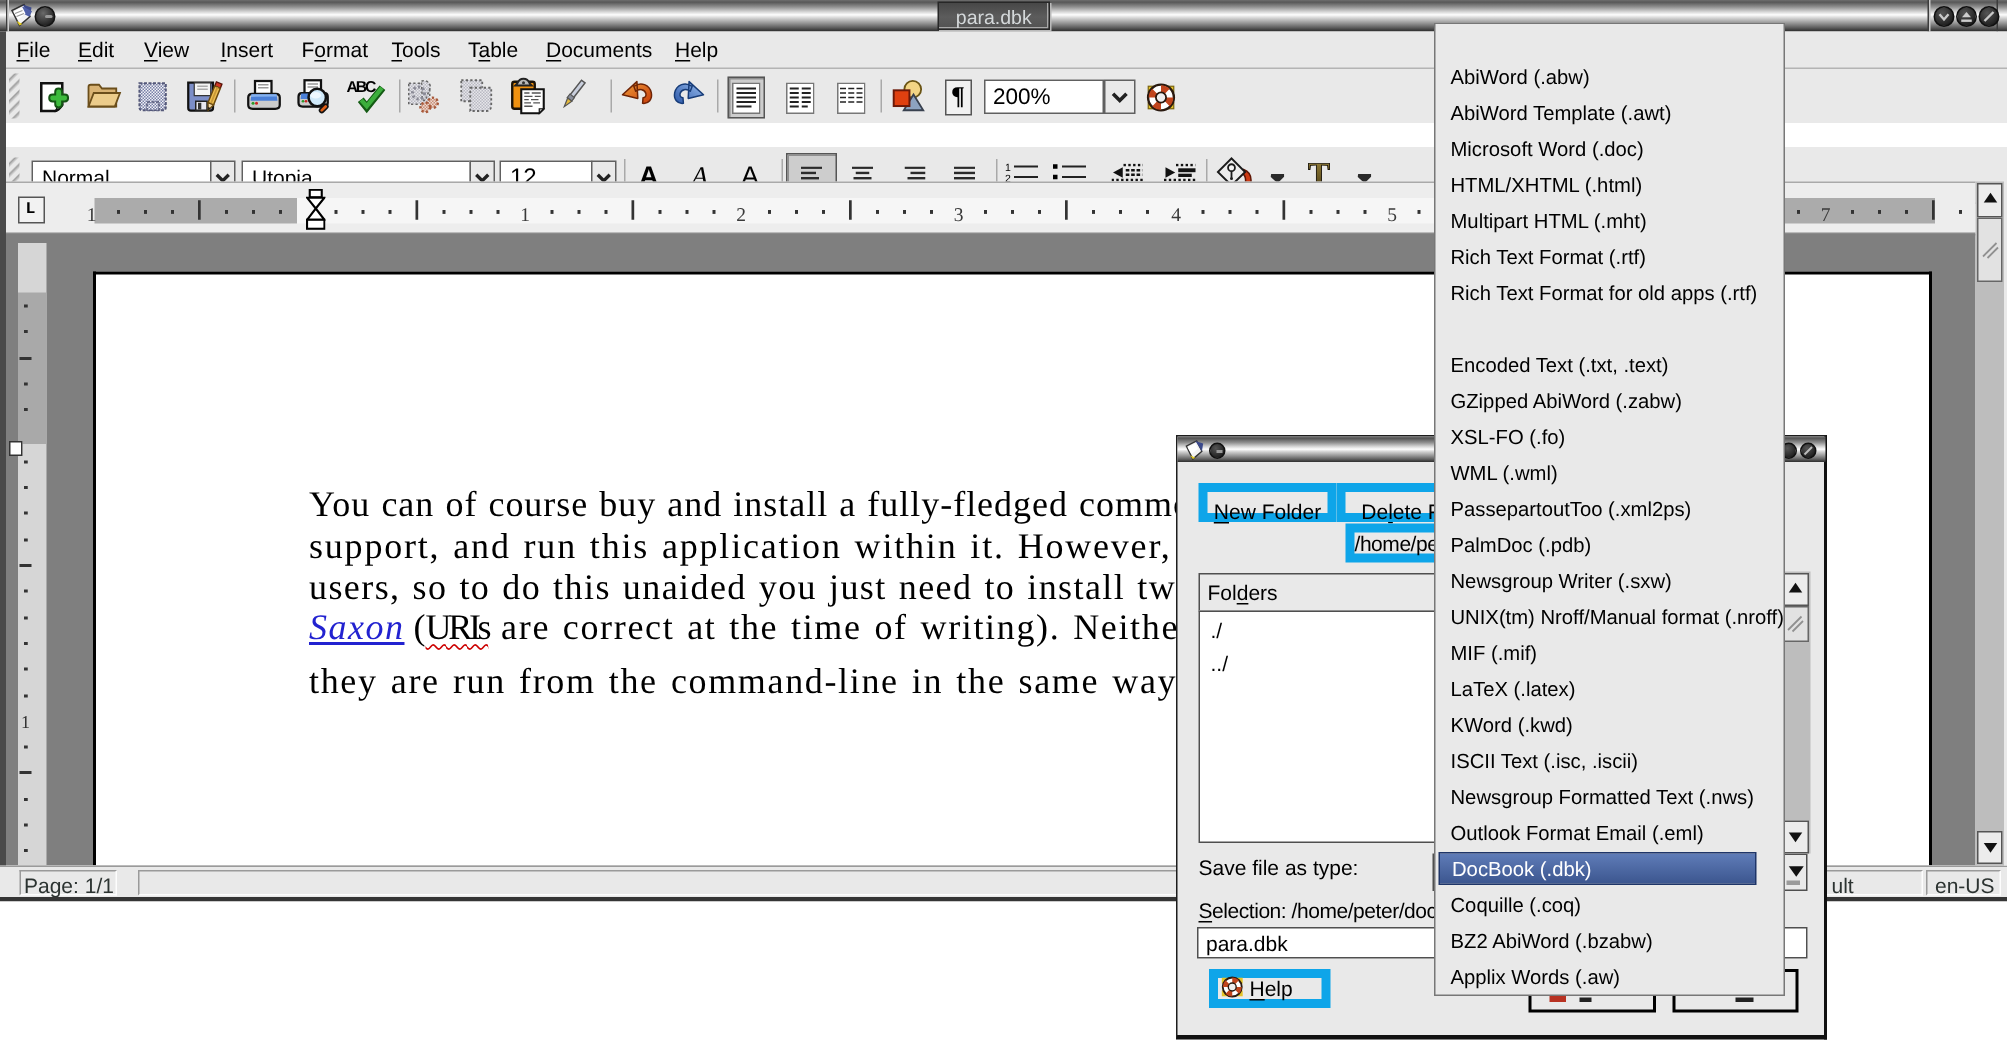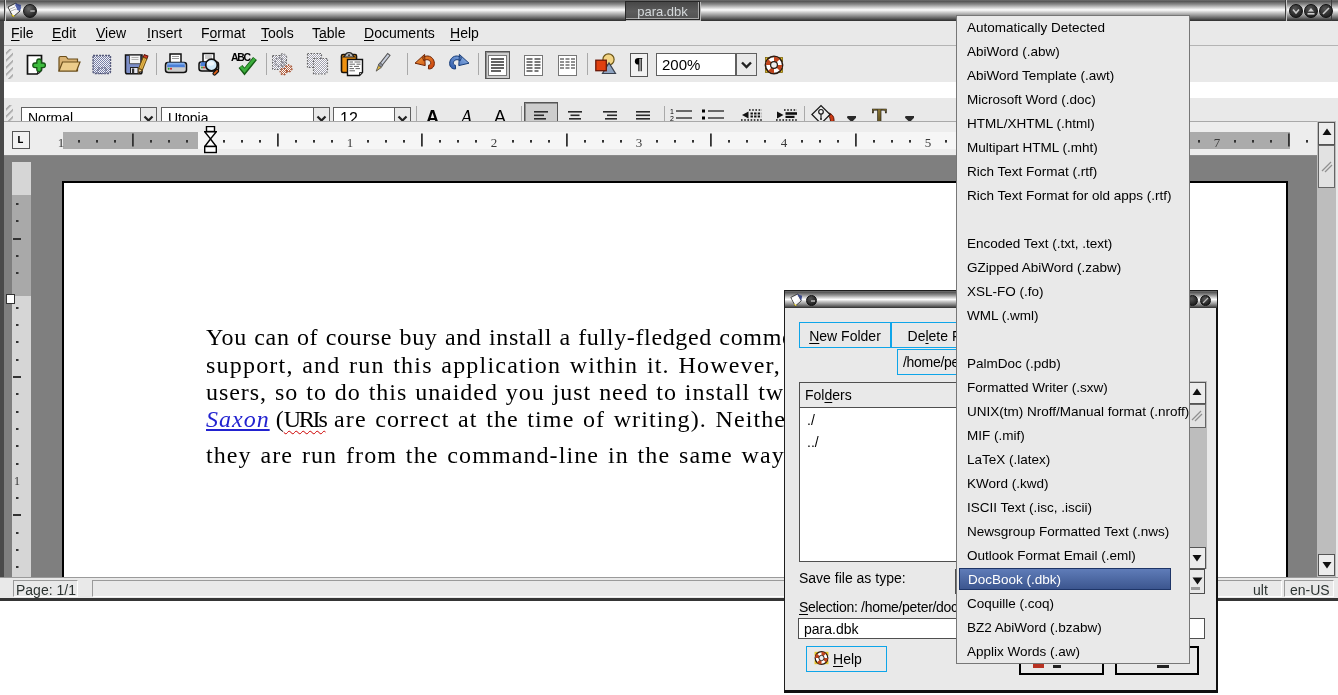--- a/index.html
+++ b/index.html
@@ -26,21 +26,21 @@
 .cbtn{background:#e9e9e9;border:1px solid #606060;}
 .entry{background:#fff;border:1px solid #606060;}
 .vb{top:5px;width:25px;height:28px;}
 .vbsel{background:#cdcdcd;border:1px solid #555;box-shadow:inset 1px 1px 0 #8f8f8f;}
 .docline{position:absolute;white-space:pre;font-family:"Liberation Serif",serif;font-size:24px;line-height:27px;color:#000;}
 .ditem{left:1px;width:232px;height:24px;font-size:13.5px;color:#000;white-space:nowrap;}
 .ditem span{position:absolute;left:9px;top:4px;}
 .dlg{left:784px;top:290px;width:434px;height:403px;background:#e9e9e9;border:1px solid #1d1d1d;border-right:2px solid #111;border-bottom:3px solid #111;}
 .wbtn{width:14px;height:14px;border-radius:50%;background:radial-gradient(circle at 40% 32%,#555,#1e1e1e 78%);border:1px solid #101010;}
 .dd{left:956px;top:15px;width:234px;height:649px;background:#e9e9e9;border:1px solid #777;}
-.btn{background:#e9e9e9;border:1px solid #0ea5e9;}
+.btn{background:#e9e9e9;border:6px solid #0ea5e9;}
 .btn span{position:absolute;width:100%;text-align:center;font-size:14px;color:#000;}
 u{text-decoration:underline;text-underline-offset:2px;}
 .sq{text-decoration:underline wavy #cc0000 1px;text-decoration-skip-ink:none;text-underline-offset:3px;}
 </style></head>
 <body>
 <div id="screen">
  <div class="tbar">
   <div style="left:4px;top:0;width:1px;height:21px;background:#3c3c3c"></div>
   <div style="left:5px;top:0;width:1px;height:21px;background:#cfcfcf"></div>
   <svg style="left:7px;top:2px" width="15" height="16" viewBox="0 0 15 16">
@@ -537,21 +537,21 @@
   <div class="docline" style="left:202px;top:223px;letter-spacing:0.95px;word-spacing:1.05px">users, so to do this unaided you just need to install two further programs:</div>
   <div class="docline" style="left:202px;top:250px"><span style="color:#2222d0;font-style:italic;text-decoration:underline;letter-spacing:1px">Saxon</span> (<span class="sq" style="letter-spacing:-2.2px">URIs</span><span style="letter-spacing:1.1px;word-spacing:1.45px"> are correct at the time of writing). Neither is</span></div>
   <div class="docline" style="left:202px;top:286px;letter-spacing:1.1px;word-spacing:1.7px">they are run from the command-line in the same way as the examples</div>
 </div>
  <div class="leftframe"></div>
  <div class="statusbar">
   <div class="cell" style="left:13px;width:65px">
         <span style="left:2px">Page: 1/1</span>
       </div>
   <div class="cell" style="left:92px;width:1190px">
-        <span style="left:1160px">ult</span>
+        <span style="left:1128px">ult</span>
       </div>
   <div class="cell" style="left:1284px;width:50px">
         <span style="left:5px">en-US</span>
       </div>
 </div>
  <div class="botframe"></div>
  <div class="desktop"></div>
 
  <div style="position:absolute;left:1317px;top:121px;width:19px;height:456px;background:#bdbdbd"></div>
  <div style="position:absolute;left:1318px;top:122px;width:17px;height:23px;background:#ececec;border:1px solid #555"></div>
@@ -640,23 +640,20 @@
   <svg style="left:407px;top:263px" width="10" height="8" viewBox="0 0 10 8">
         <polygon points="5,7.5 9.5,1 0.5,1" fill="#111"></polygon>
       </svg>
   <div style="left:234px;top:355px;width:85px;height:29px;background:#e9e9e9;border:2px solid #000"></div>
   <div style="left:248px;top:372px;width:11px;height:5px;background:#b83222"></div>
   <div style="left:268px;top:374px;width:8px;height:3px;background:#222"></div>
   <div style="left:330px;top:355px;width:84px;height:29px;background:#e9e9e9;border:2px solid #000"></div>
   <div style="left:372px;top:374px;width:12px;height:3px;background:#222"></div>
 </div>
  <div class="dd">
-      <div class="ditem" style="top:0px">
-        <span>Automatically Detected</span>
-      </div>
       <div class="ditem" style="top:24px">
         <span>AbiWord (.abw)</span>
       </div>
       <div class="ditem" style="top:48px">
         <span>AbiWord Template (.awt)</span>
       </div>
       <div class="ditem" style="top:72px">
         <span>Microsoft Word (.doc)</span>
       </div>
       <div class="ditem" style="top:96px">
@@ -676,25 +673,28 @@
       </div>
       <div class="ditem" style="top:240px">
         <span>GZipped AbiWord (.zabw)</span>
       </div>
       <div class="ditem" style="top:264px">
         <span>XSL-FO (.fo)</span>
       </div>
       <div class="ditem" style="top:288px">
         <span>WML (.wml)</span>
       </div>
+      <div class="ditem" style="top:312px">
+        <span>PassepartoutToo (.xml2ps)</span>
+      </div>
       <div class="ditem" style="top:336px">
         <span>PalmDoc (.pdb)</span>
       </div>
       <div class="ditem" style="top:360px">
-        <span>Formatted Writer (.sxw)</span>
+        <span>Newsgroup Writer (.sxw)</span>
       </div>
       <div class="ditem" style="top:384px">
         <span>UNIX(tm) Nroff/Manual format (.nroff)</span>
       </div>
       <div class="ditem" style="top:408px">
         <span>MIF (.mif)</span>
       </div>
       <div class="ditem" style="top:432px">
         <span>LaTeX (.latex)</span>
       </div>

